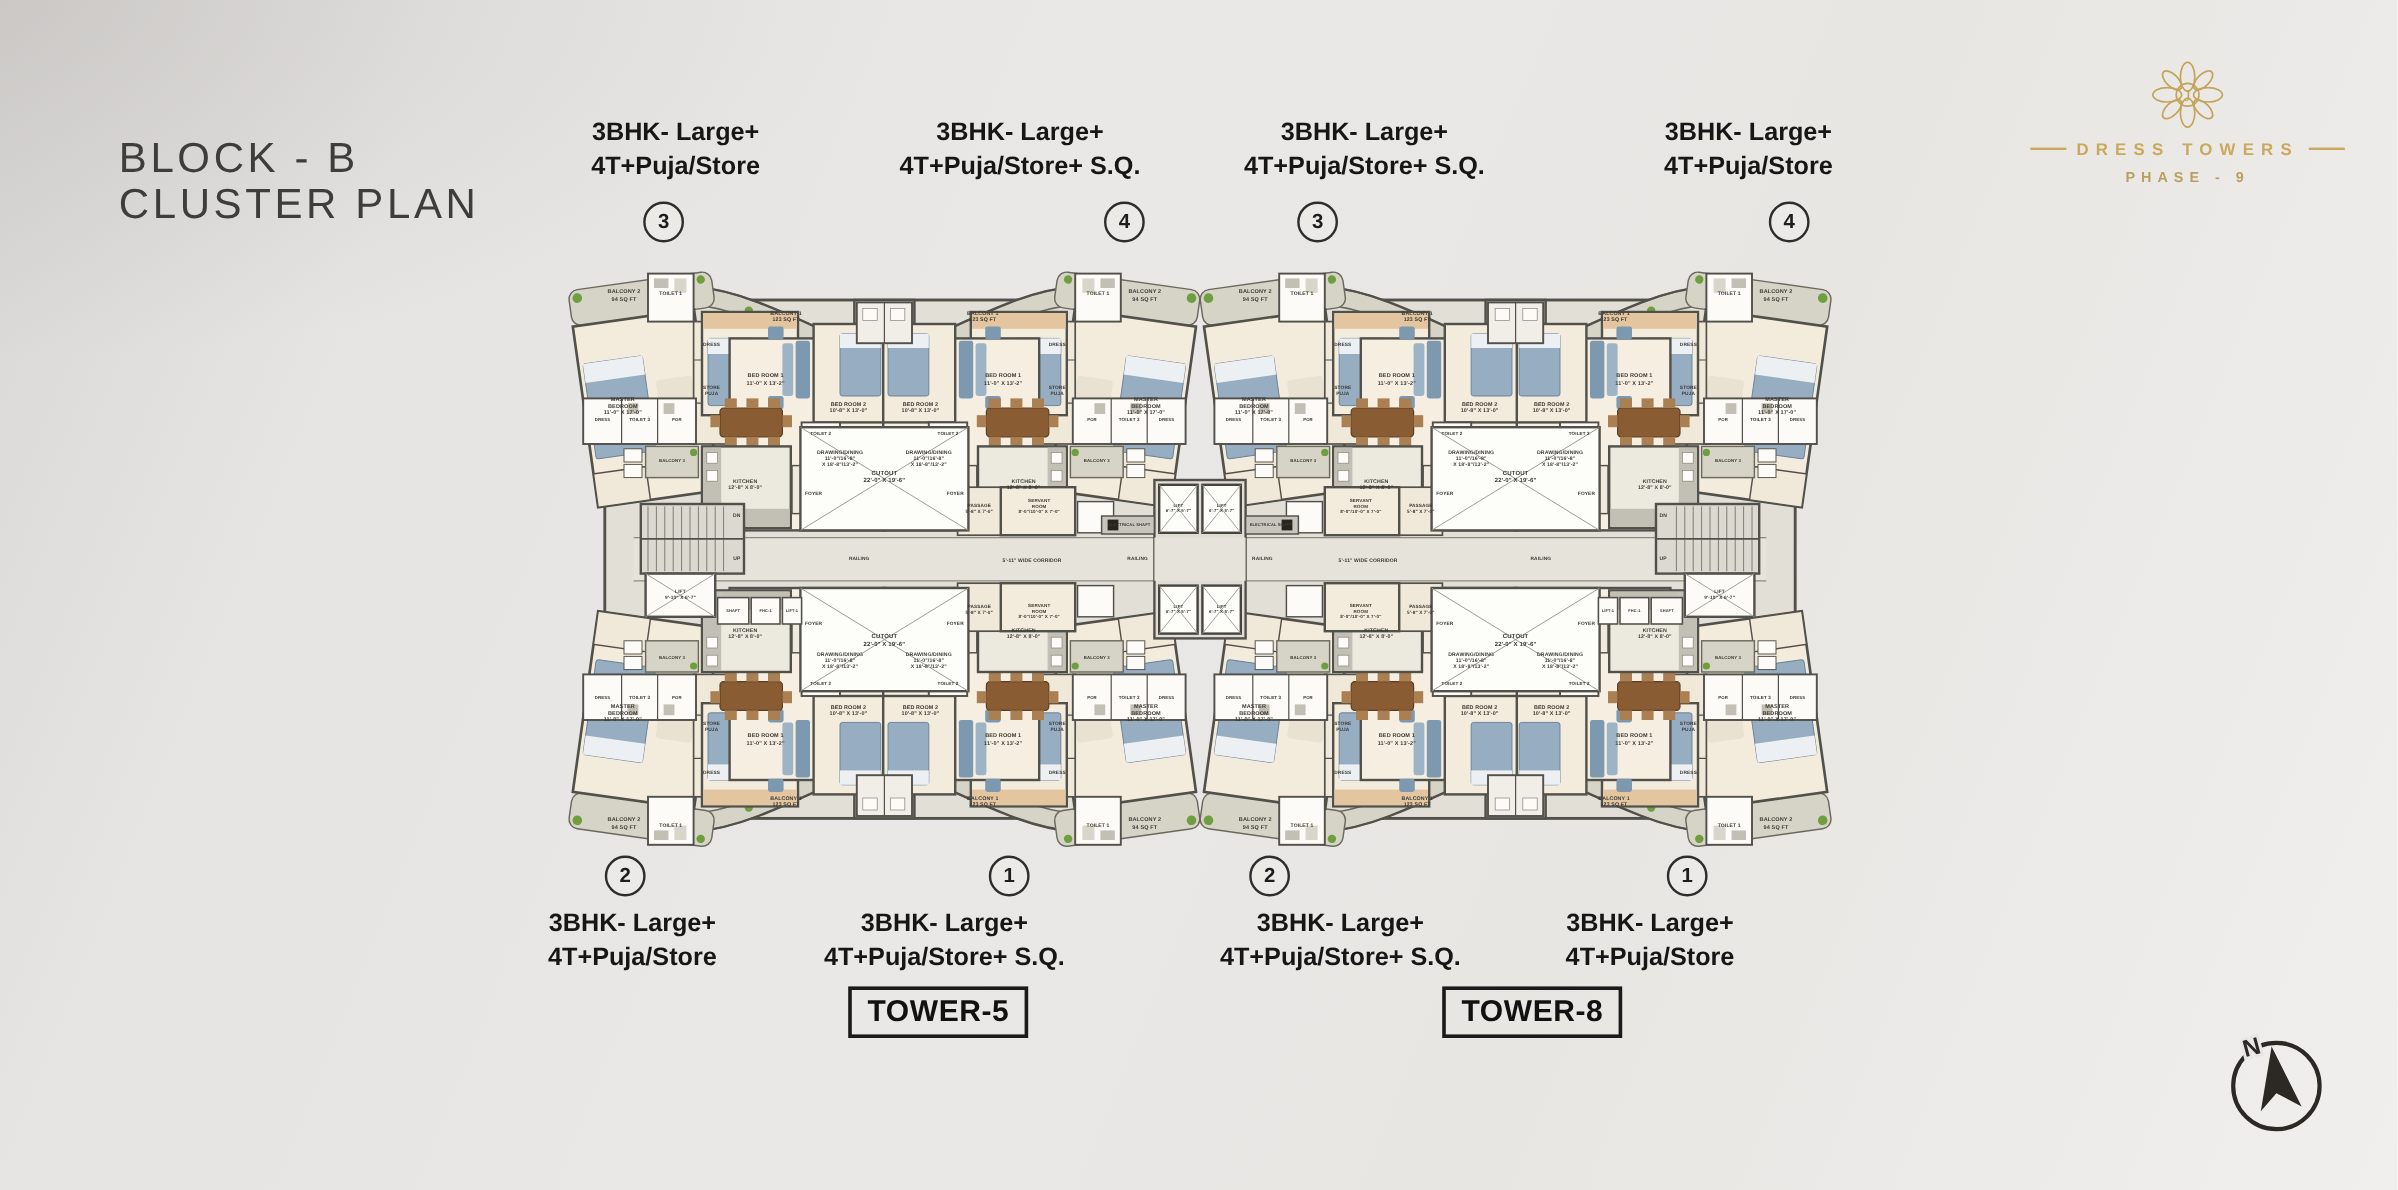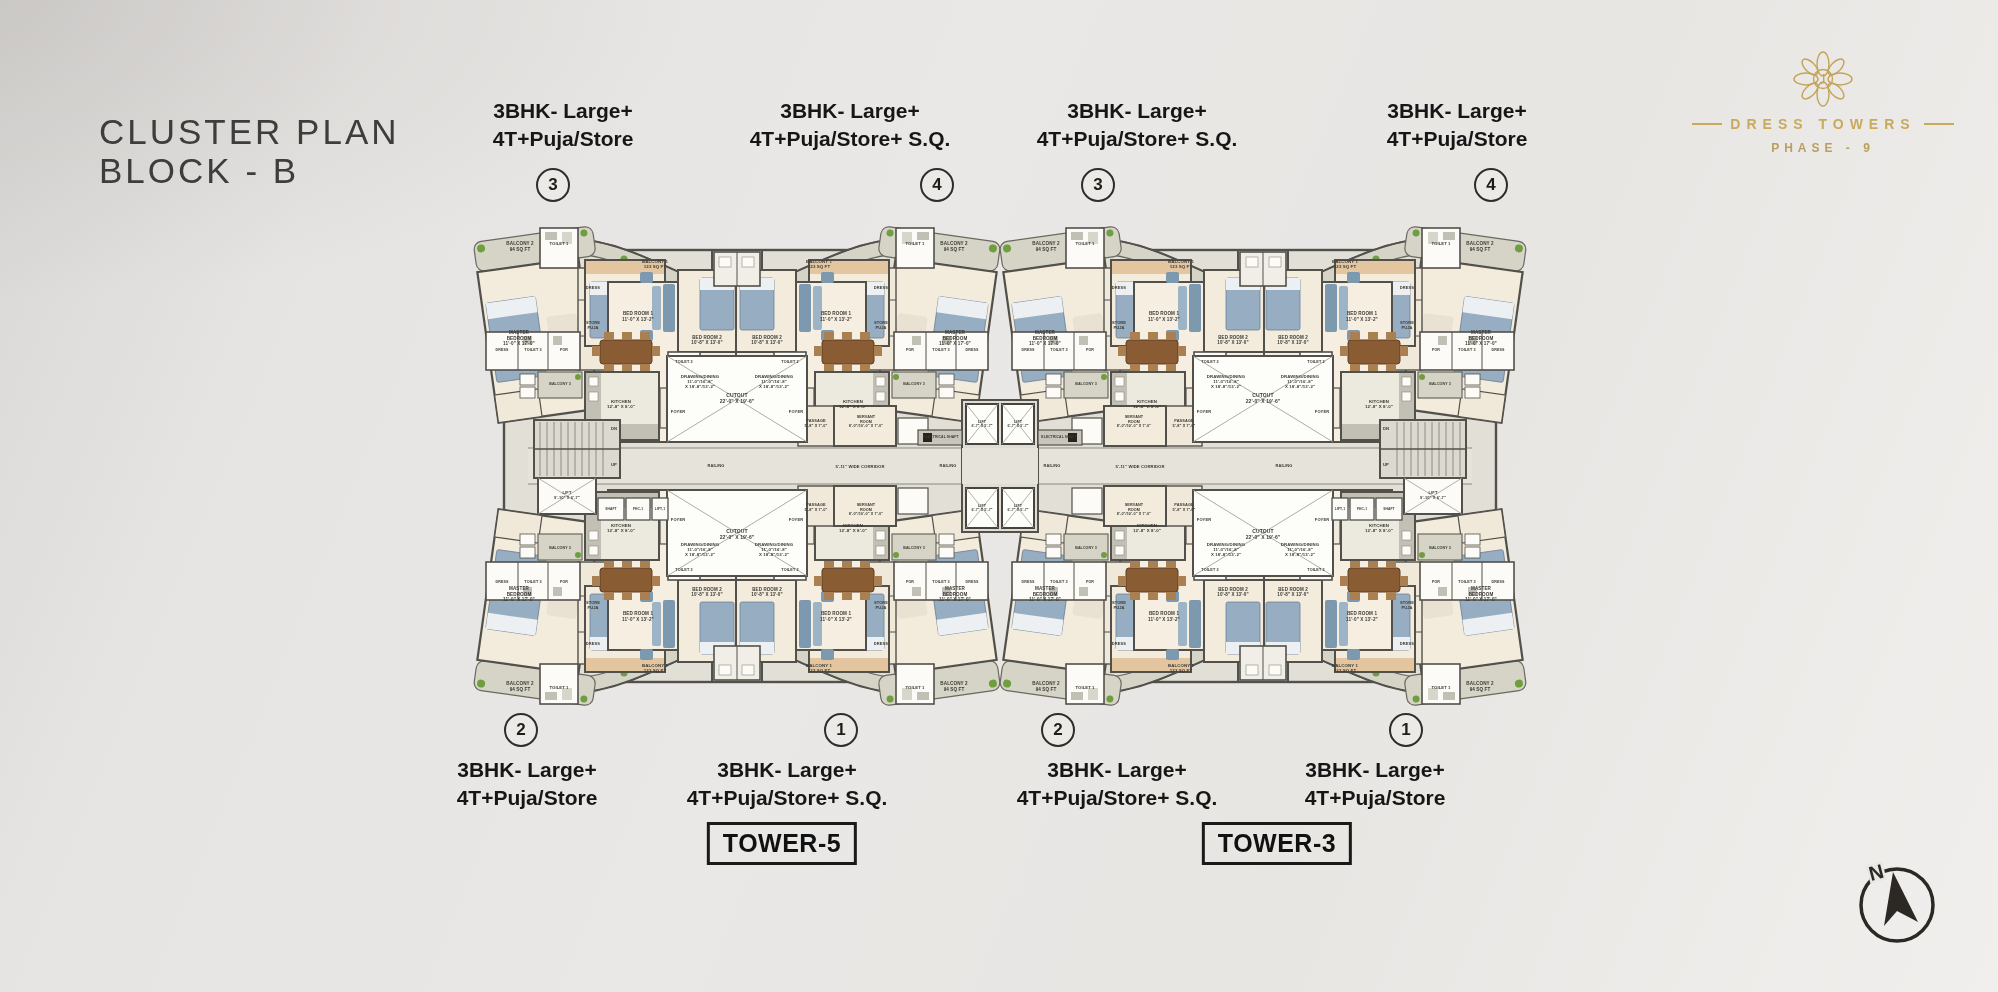--- a/index.html
+++ b/index.html
@@ -35,22 +35,22 @@
           color:#3b3934;font-weight:600;line-height:1.2;white-space:pre-line;letter-spacing:.1px;}
   
   .compass{position:absolute;left:1842px;top:850px;}
 </style>
 </head>
 <body>
 
 <div class="page">
 
   <div class="title">
+    <div>BLOCK - B</div>
     <div>CLUSTER PLAN</div>
-    <div>BLOCK - B</div>
   </div>
 
   <div class="brand">
     <svg width="62" height="58" viewBox="0 0 62 58" style="display:block;margin:0 auto;">
       <g fill="none" stroke="#c3a45a" stroke-width="1.4">
         <ellipse cx="31" cy="14" rx="6" ry="12"></ellipse>
         <ellipse cx="31" cy="44" rx="6" ry="12"></ellipse>
         <ellipse cx="14" cy="29" rx="12" ry="6"></ellipse>
         <ellipse cx="48" cy="29" rx="12" ry="6"></ellipse>
         <ellipse cx="18" cy="17" rx="5" ry="10" transform="rotate(-45 18 17)"></ellipse>
@@ -243,21 +243,21 @@
       <div class="ucircle" style="left: 840px; top: 713px;">1</div>
       <div class="ulabel" style="left: 787px; top: 756px;">3BHK- Large+
 4T+Puja/Store+ S.Q.</div>
       <div class="ucircle" style="left: 1057px; top: 713px;">2</div>
       <div class="ulabel" style="left: 1117px; top: 756px;">3BHK- Large+
 4T+Puja/Store+ S.Q.</div>
       <div class="ucircle" style="left: 1405px; top: 713px;">1</div>
       <div class="ulabel" style="left: 1375px; top: 756px;">3BHK- Large+
 4T+Puja/Store</div>
       <div class="towerbox" style="left: 782px; top: 822px;">TOWER-5</div>
-      <div class="towerbox" style="left: 1277px; top: 822px;">TOWER-3</div>
+      <div class="towerbox" style="left: 1277px; top: 822px;">TOWER-8</div>
       <div class="plabel" style="left: 520px; top: 246px; font-size: 4.6px;">BALCONY 2
 94 SQ FT</div>
       <div class="plabel" style="left: 954px; top: 246px; font-size: 4.6px;">BALCONY 2
 94 SQ FT</div>
       <div class="plabel" style="left: 520px; top: 686px; font-size: 4.6px;">BALCONY 2
 94 SQ FT</div>
       <div class="plabel" style="left: 954px; top: 686px; font-size: 4.6px;">BALCONY 2
 94 SQ FT</div>
       <div class="plabel" style="left: 1480px; top: 246px; font-size: 4.6px;">BALCONY 2
 94 SQ FT</div>

